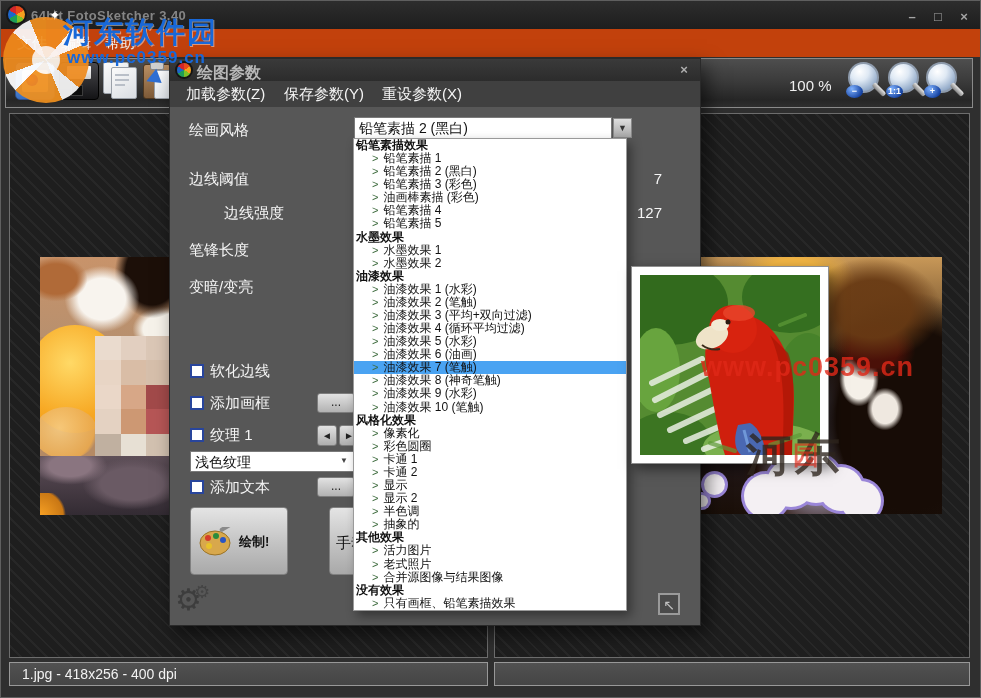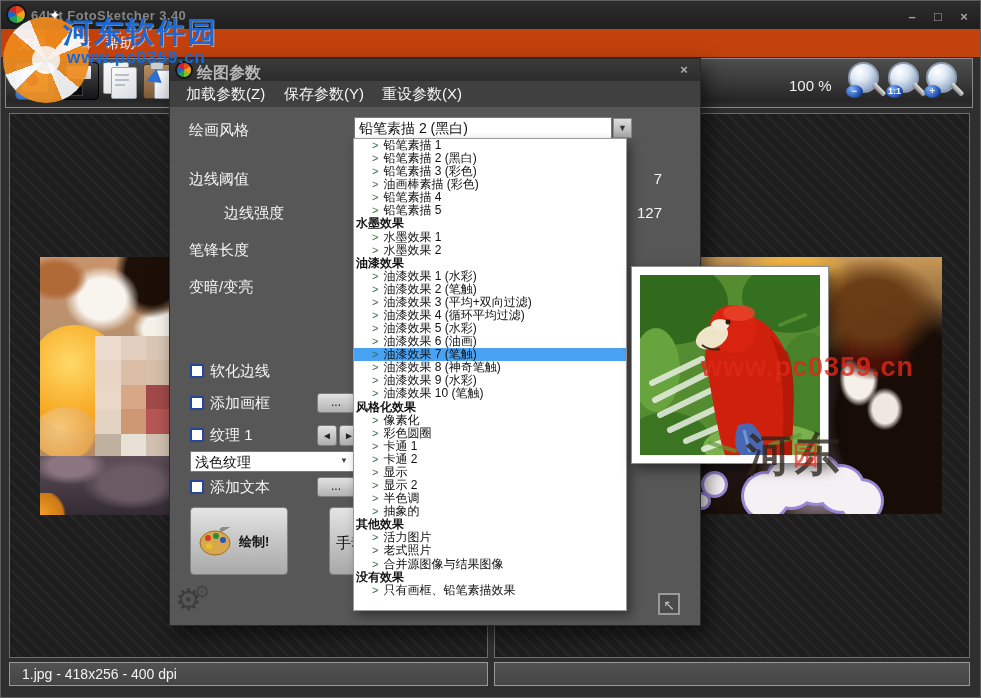--- a/index.html
+++ b/index.html
@@ -309,20 +309,21 @@
       <span class="abs" style="left:6px;top:26px;font-size:15px;">手动</span>
     </div>
 
     <div class="abs gears">
       <span>⚙</span><span class="g2">⚙</span>
     </div>
     <div class="abs resize-grip">↖</div>
   </div>
 
   <div class="abs style-list">
+      <div class="lr hd"><span>铅笔素描效果</span></div>
       <div class="lr it"><span class="mk">&gt;</span><span>铅笔素描 1</span></div>
       <div class="lr it"><span class="mk">&gt;</span><span>铅笔素描 2 (黑白)</span></div>
       <div class="lr it"><span class="mk">&gt;</span><span>铅笔素描 3 (彩色)</span></div>
       <div class="lr it"><span class="mk">&gt;</span><span>油画棒素描 (彩色)</span></div>
       <div class="lr it"><span class="mk">&gt;</span><span>铅笔素描 4</span></div>
       <div class="lr it"><span class="mk">&gt;</span><span>铅笔素描 5</span></div>
       <div class="lr hd"><span>水墨效果</span></div>
       <div class="lr it"><span class="mk">&gt;</span><span>水墨效果 1</span></div>
       <div class="lr it"><span class="mk">&gt;</span><span>水墨效果 2</span></div>
       <div class="lr hd"><span>油漆效果</span></div>

